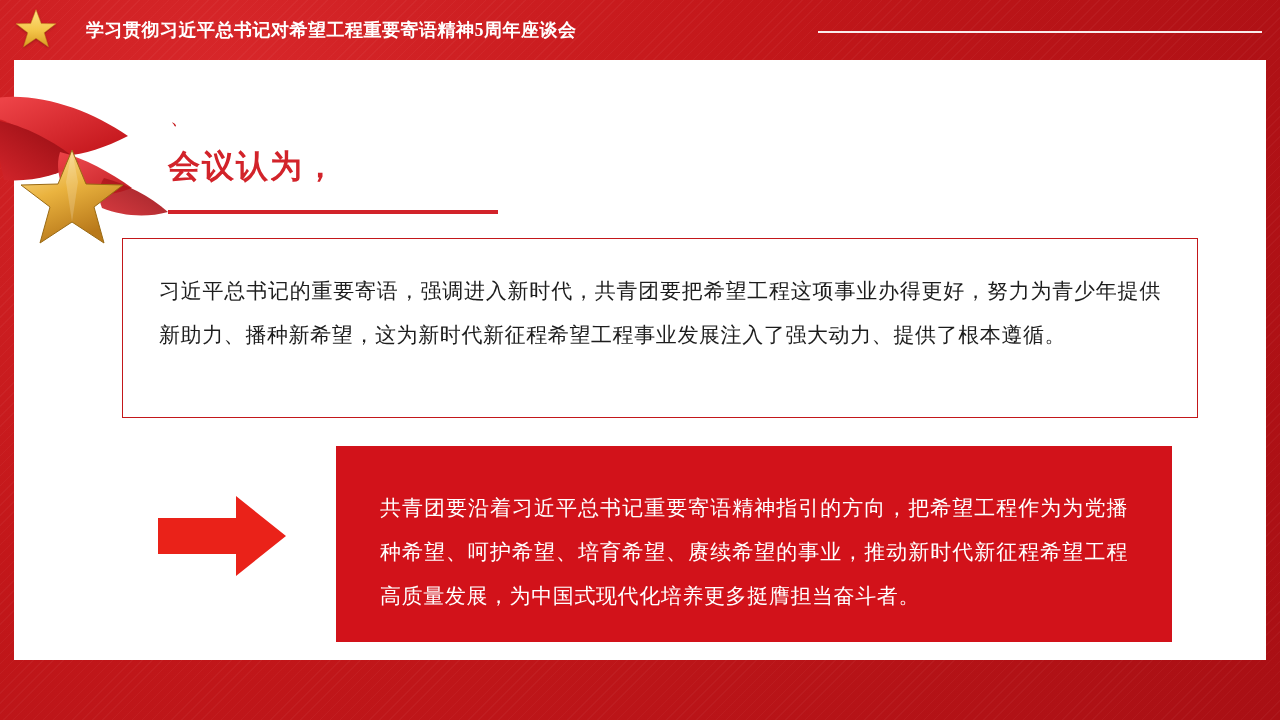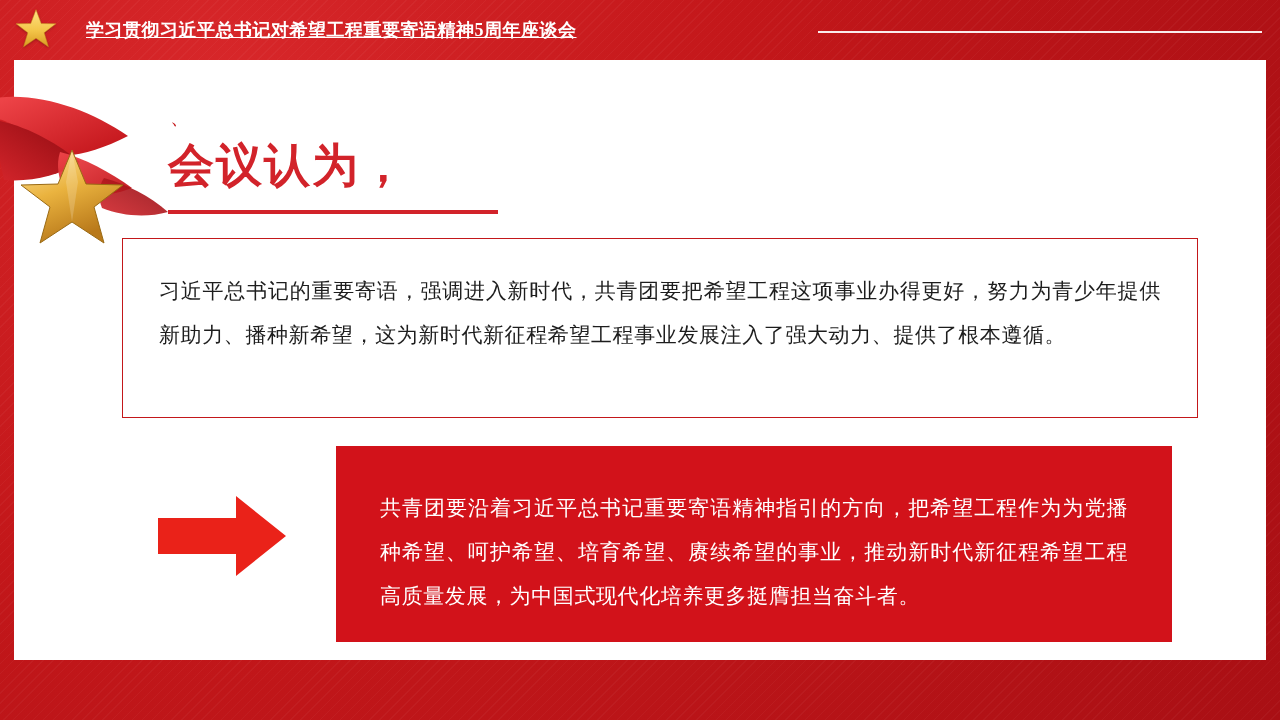--- a/index.html
+++ b/index.html
@@ -62,21 +62,20 @@
   .top-title {
     position: absolute;
     left: 86px;
     top: 18px;
     font-size: 18px;
     letter-spacing: 0.5px;
     color: #ffffff;
     font-weight: bold;
     white-space: nowrap;
     font-family: "Liberation Serif", serif;
-    text-decoration: underline;
   }
 
   .top-rule {
     position: absolute;
     left: 818px;
     top: 31px;
     width: 444px;
     height: 2px;
     background: #ffffff;
     opacity: 0.92;
@@ -122,21 +121,21 @@
     font-size: 20px;
     line-height: 14px;
     font-family: "Liberation Serif", serif;
   }
   .heading-text {
     position: absolute;
     left: 0px;
     top: 30px;
     font-family: "Liberation Serif", serif;
     font-weight: bold;
-    font-size: 46px;
+    font-size: 32px;
     line-height: 52px;
     color: #d2232a;
     letter-spacing: 2px;
     white-space: nowrap;
   }
   .heading-underline {
     position: absolute;
     left: 0px;
     top: 100px;
     width: 330px;

